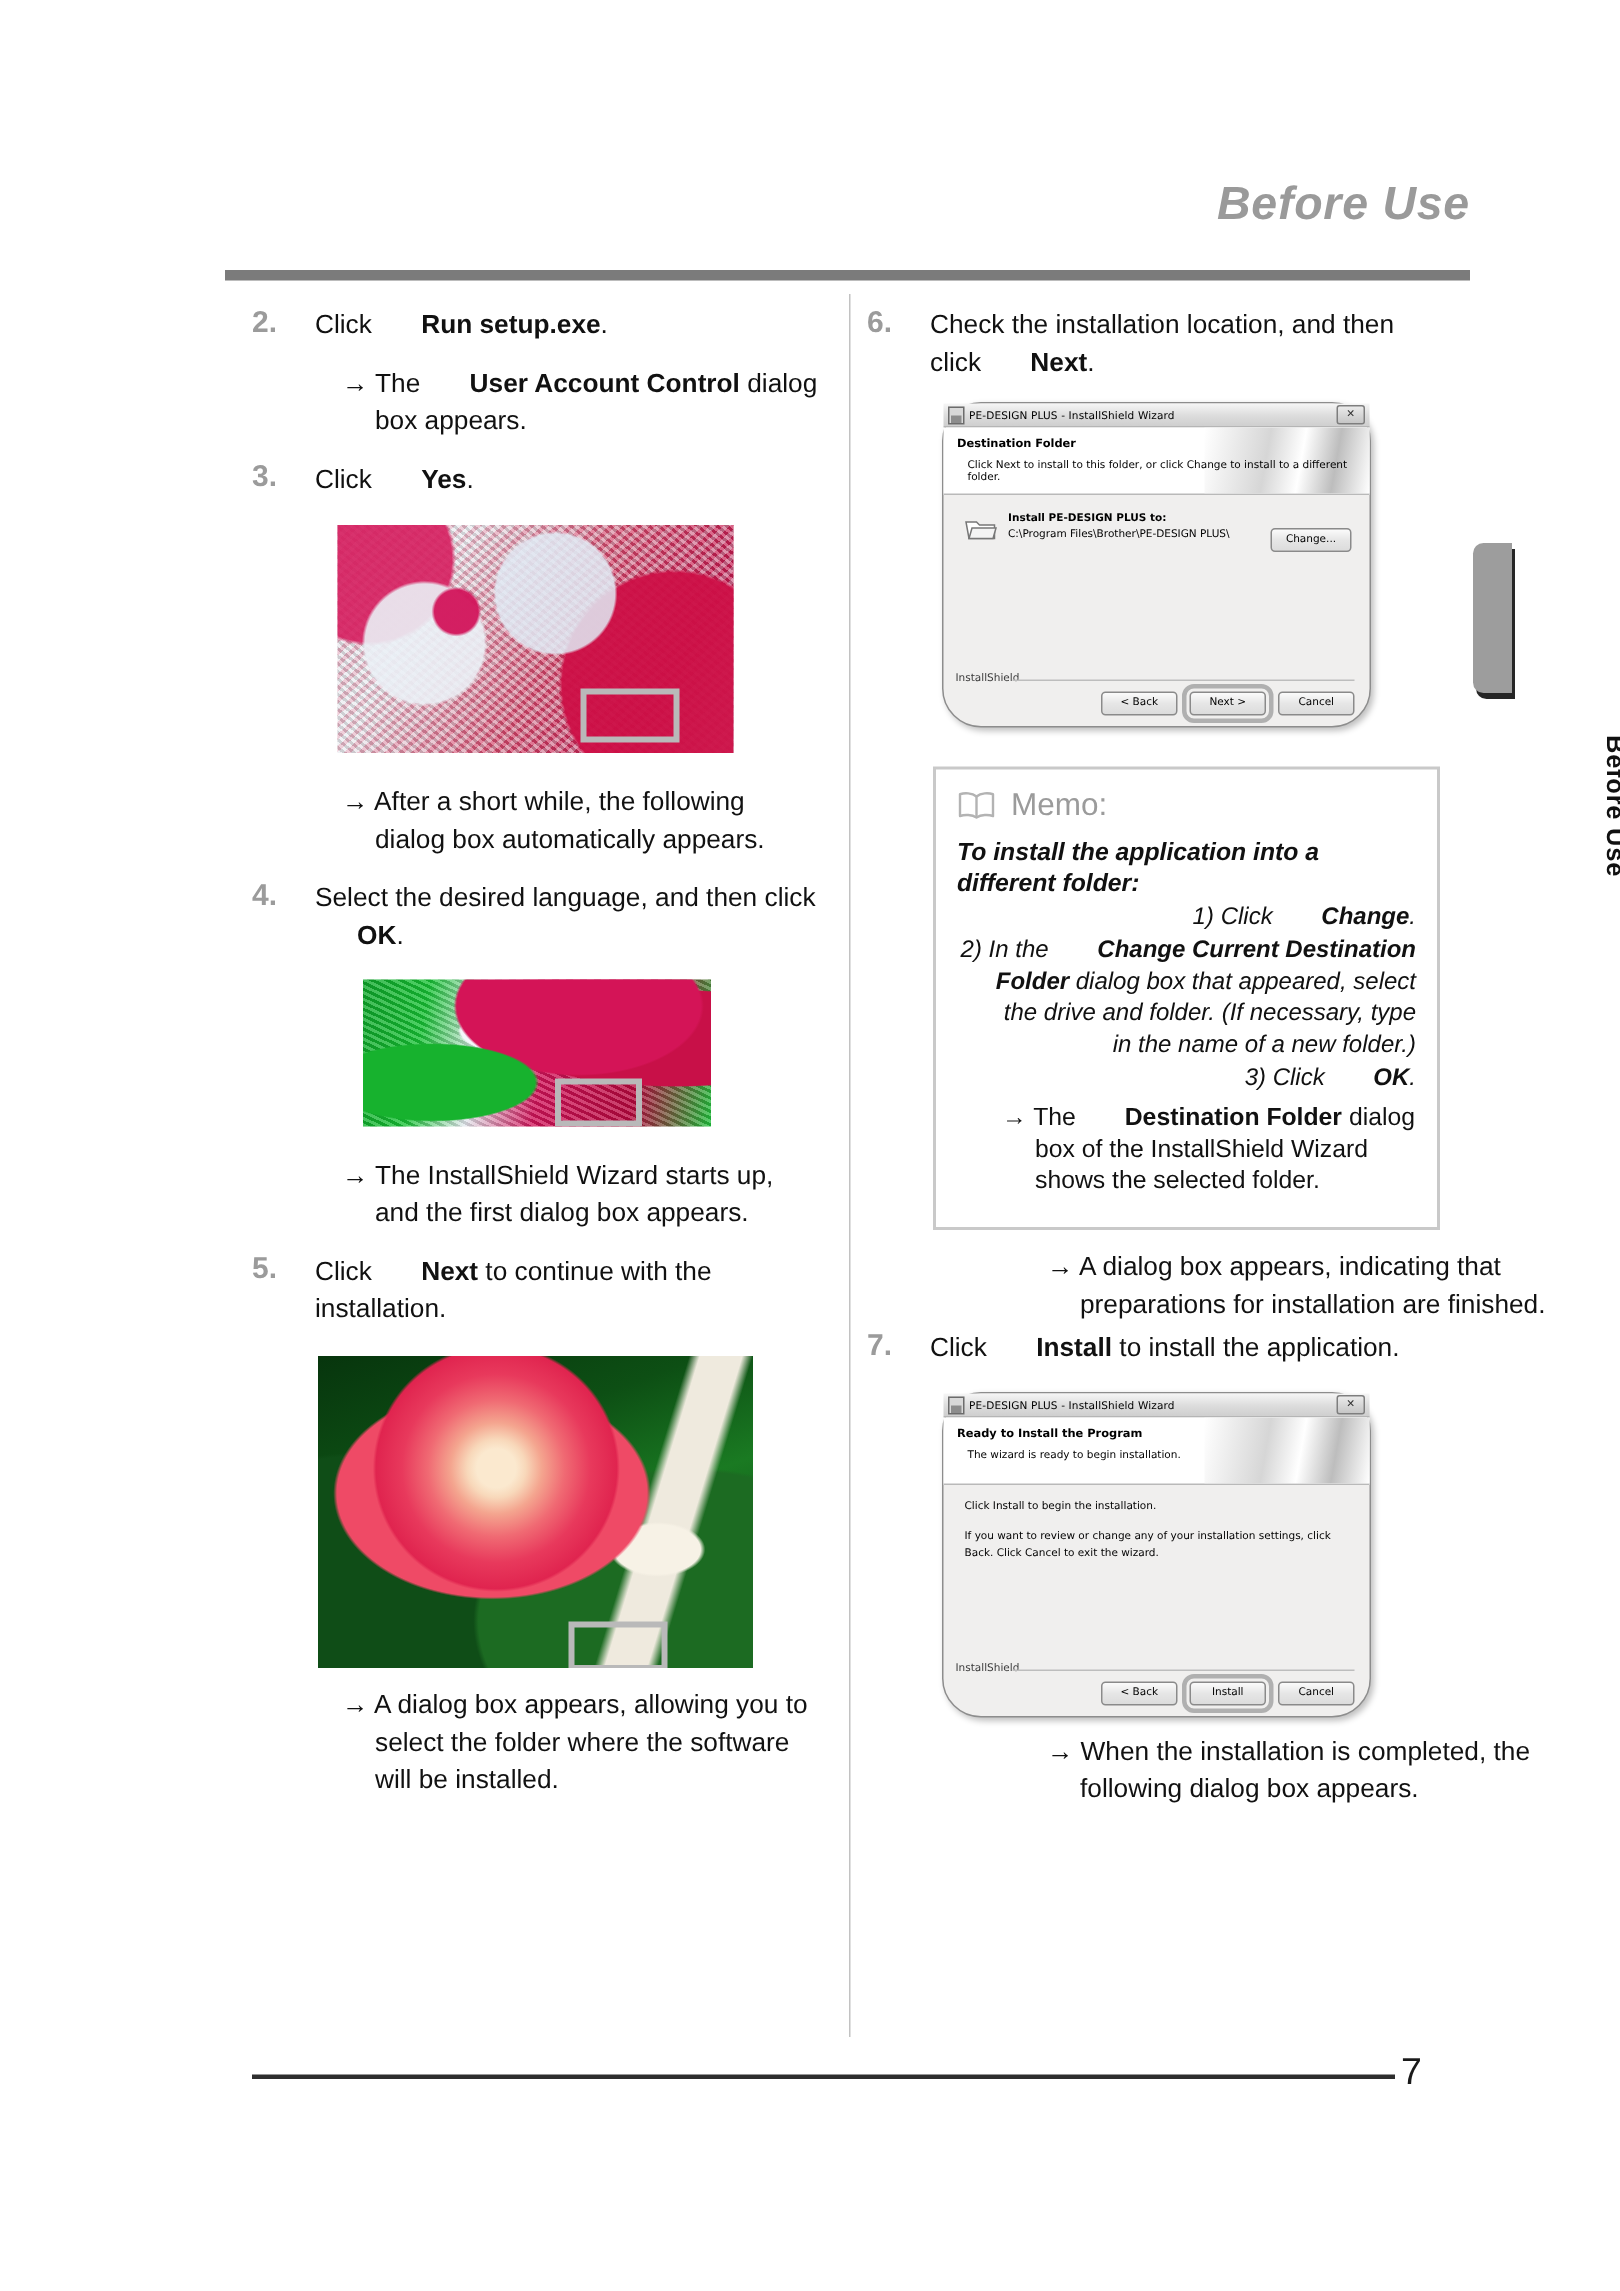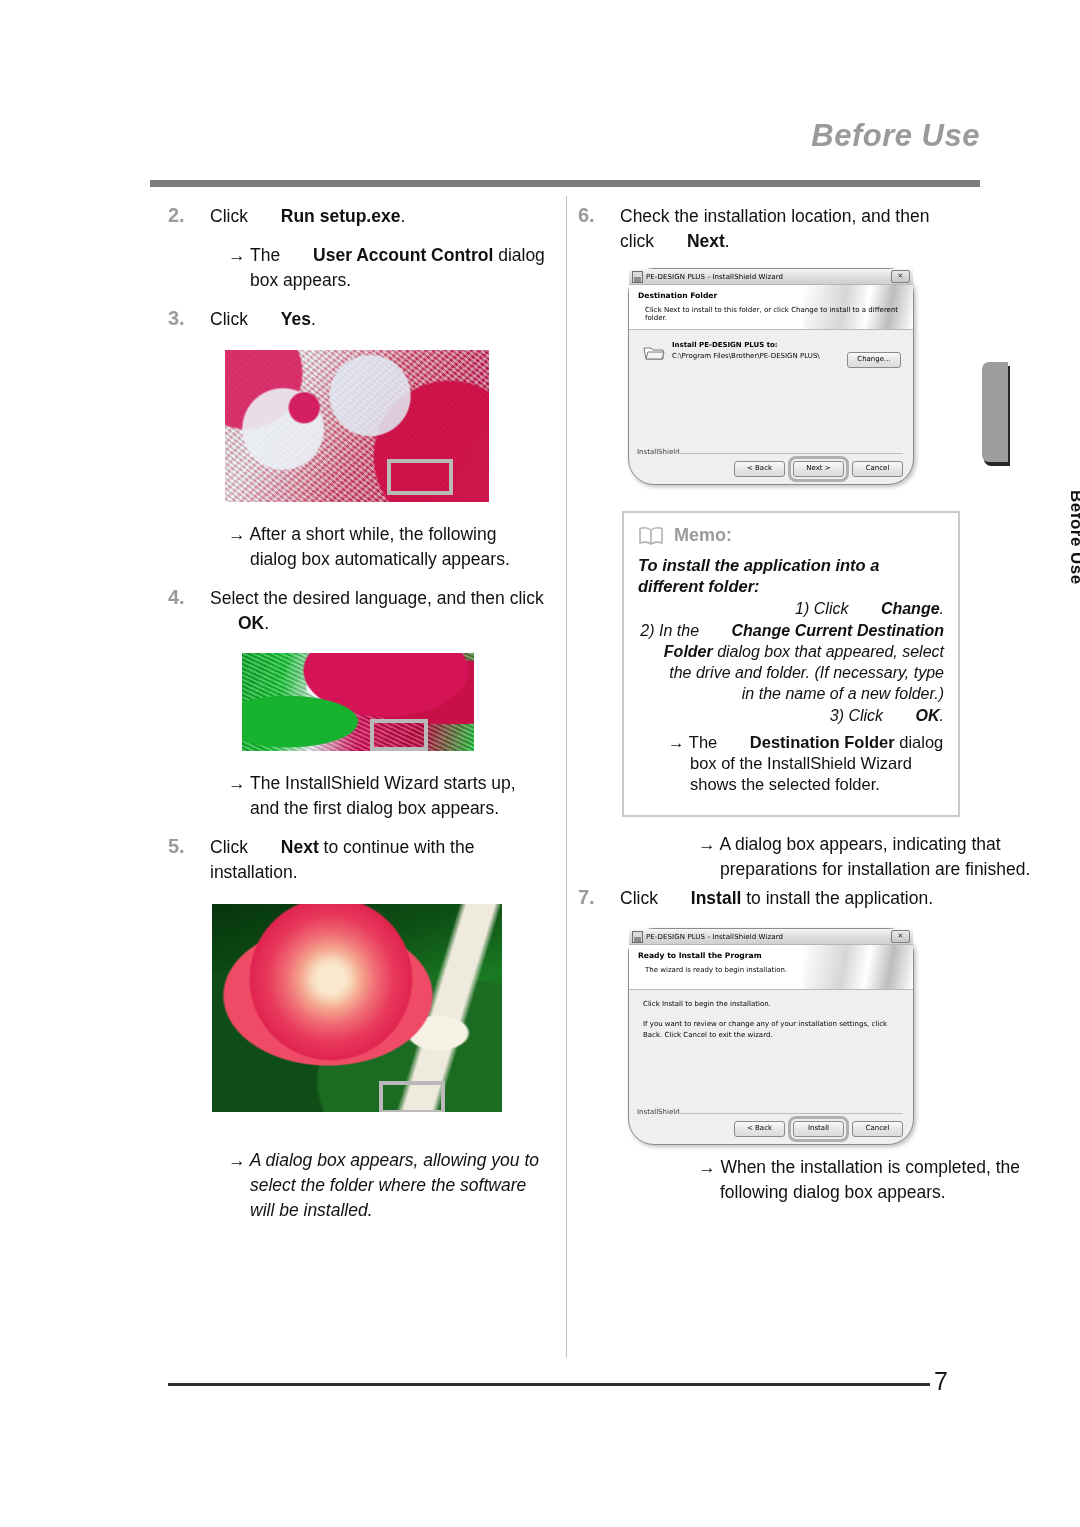--- a/index.html
+++ b/index.html
@@ -123,21 +123,21 @@
   }
 
   
   .memo-box{
     position:absolute;left:622px;top:511px;width:338px;
     border:2px solid #c9c9c9;background:#fff;
     padding:12px 14px 14px 14px;box-sizing:border-box;
   }
   .memo-head{display:flex;align-items:center;gap:10px;margin-bottom:9px;}
   .memo-icon{width:26px;height:20px;flex:0 0 auto;}
-  .memo-title{font-size:18px;font-weight:bold;color:#9b9b9b;}
+  .memo-title{font-size:21px;font-weight:normal;color:#9b9b9b;}
   .memo-lead{
     font-size:16.5px;line-height:21px;font-weight:bold;font-style:italic;color:#111;
     margin-bottom:1px;
   }
   .memo-item{
     font-size:16px;line-height:21px;font-style:italic;color:#111;
     padding-left:22px;text-indent:-22px;margin-top:1px;text-align:right;
   }
   .memo-sub{
     font-size:16.5px;line-height:21px;color:#111;
@@ -286,21 +286,21 @@
     <span class="step-num">5.</span>
     <div class="step-body">
       <span>Click </span><b>Next</b><span> to continue with the installation.</span>
     </div>
   </div>
 
   <div class="photo photo-rose" style="width:290px;height:208px;margin:19px 0 0 44px;">
     <div class="hl" style="left:167px;top:177px;width:58px;height:25px;"></div>
   </div>
 
-  <div class="sub" style="margin-top:36px;font-style:italic;">
+  <div class="sub" style="margin-top:12px;">
     <span>→</span>
     <span>A dialog box appears, allowing you to select the folder where the software will be installed.</span>
   </div>
 
 </div>
 
 <div class="col col-right">
 
   <div class="step" style="margin-top:8px;">
     <span class="step-num">6.</span>

